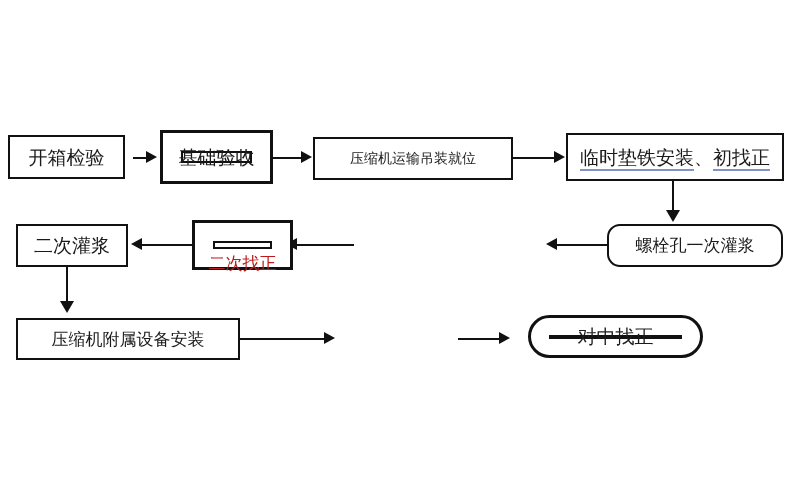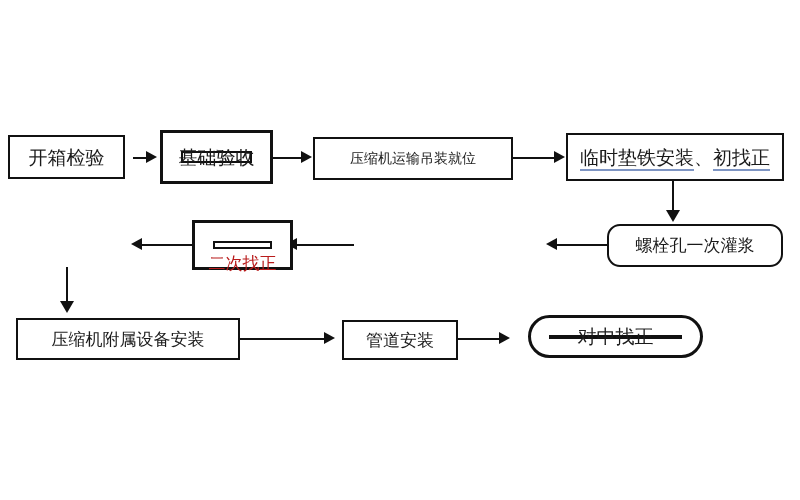--- a/index.html
+++ b/index.html
@@ -141,34 +141,34 @@
 
   <div class="node double fs-md" style="left:192px; top:220px; width:101px; height:50px;">
     <span class="inner">
       <span class="lbl gray-text">二次找正</span>
     </span>
   </div>
 
   <div class="hline" style="left:142px; top:244px; width:50px;"></div>
   <div class="arrow left" style="left:131px; top:238px;"></div>
 
+  <div class="node fs-lg" style="left:16px; top:224px; width:112px; height:43px;">
+    <span class="lbl">二次灌浆</span>
+  </div>
 
   <div class="vline" style="left:66px; top:267px; height:36px;"></div>
   <div class="arrow down" style="left:60px; top:301px;"></div>
 
   <div class="node fs-md" style="left:16px; top:318px; width:224px; height:42px;">
     <span class="lbl">压缩机附属设备安装</span>
   </div>
 
   <div class="hline" style="left:240px; top:338px; width:86px;"></div>
   <div class="arrow right" style="left:324px; top:332px;"></div>
 
-  <div class="node fs-md" style="left:342px; top:320px; width:116px; height:40px;">
-    <span class="lbl">管道安装</span>
-  </div>
 
   <div class="hline" style="left:458px; top:338px; width:44px;"></div>
   <div class="arrow right" style="left:499px; top:332px;"></div>
 
   <div class="node double fs-lg" style="left:528px; top:315px; width:175px; height:43px;border-radius:24px;">
     <span class="inner">
       <span class="lbl">对中找正</span>
     </span>
   </div>
 

